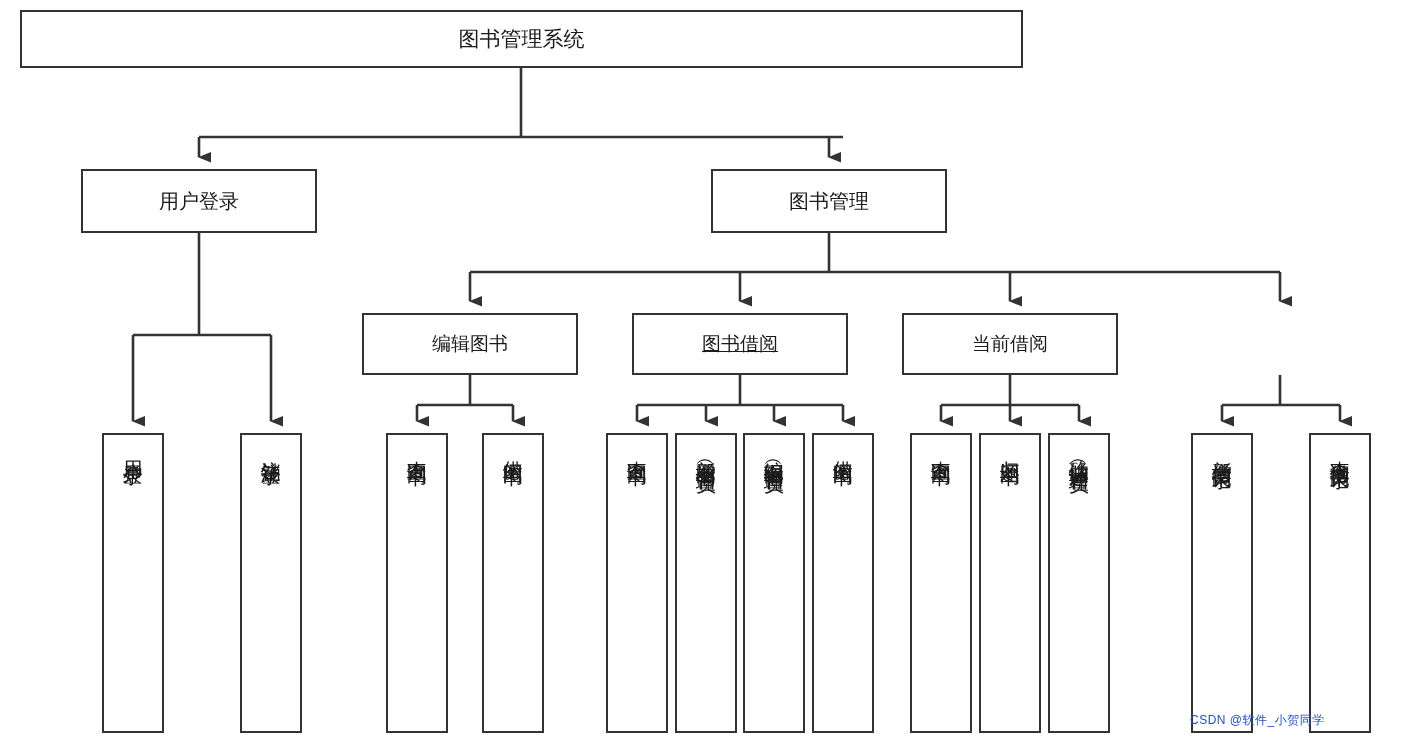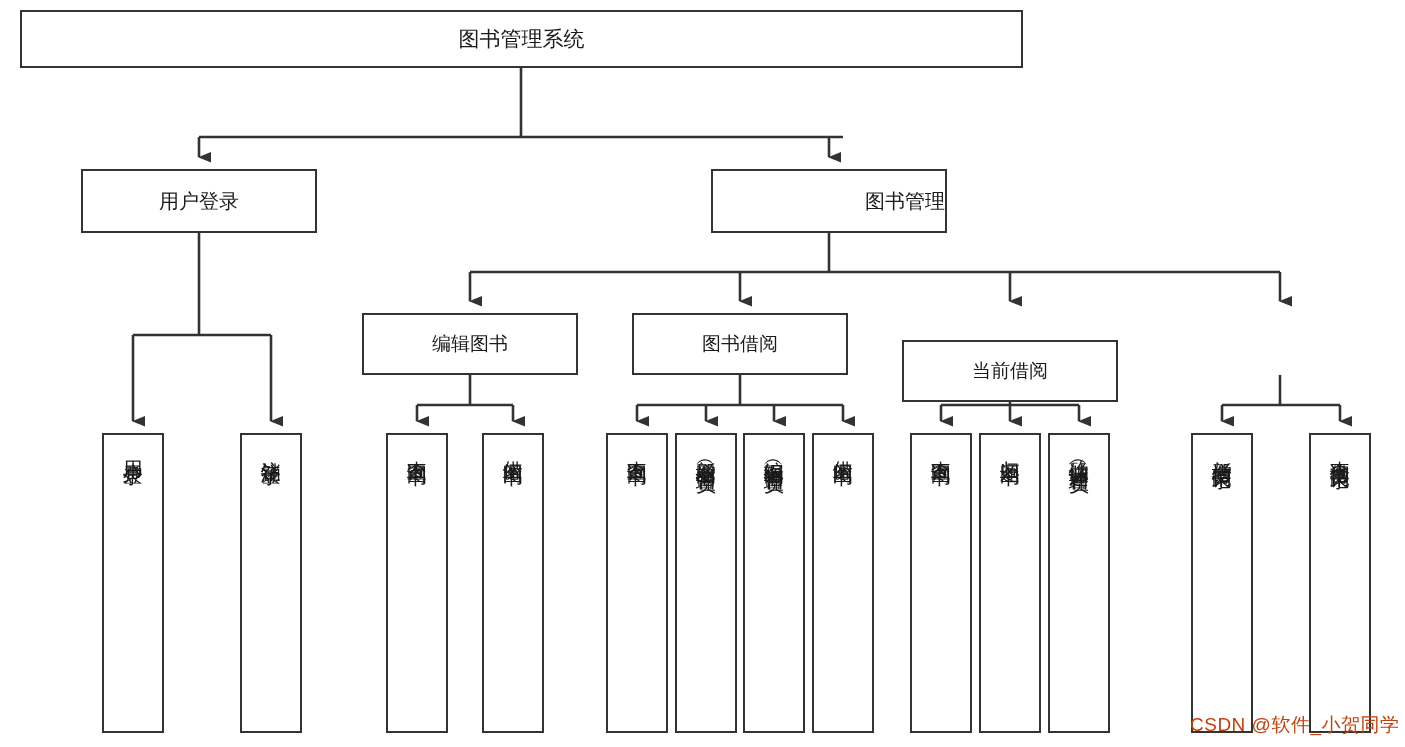--- a/index.html
+++ b/index.html
@@ -43,22 +43,22 @@
     text-orientation:upright;
     letter-spacing:2px;
     white-space:pre;
     display:block;
   }
   .node.leaf.tall .vtext{padding-top:0;}
 
   #watermark{
     position:absolute;
     left:1190px;top:712px;
-    font-size:19px;
-    color:#c2410c;
+    font-size:12px;
+    color:#1d4ed8;
     letter-spacing:.5px;
     white-space:nowrap;
     pointer-events:none;
   }
 </style>
 </head>
 <body>
 
 <div id="stage">
 
@@ -112,31 +112,31 @@
     </g>
   </svg>
 
   <div class="node root" style="left:20px;top:10px;width:1003px;height:58px;">
     <span>图书管理系统</span>
   </div>
 
   <div class="node lvl2" style="left:81px;top:169px;width:236px;height:64px;">
     <span>用户登录</span>
   </div>
-  <div class="node lvl2" style="left:711px;top:169px;width:236px;height:64px;justify-content:flex-end;">
+  <div class="node lvl2" style="left:711px;top:169px;width:236px;height:64px;">
     <span>图书管理</span>
   </div>
 
   <div class="node lvl3" style="left:362px;top:313px;width:216px;height:62px;">
     <span>编辑图书</span>
   </div>
-  <div class="node lvl3" style="left:632px;top:313px;width:216px;height:62px;">
+  <div class="node lvl3" style="left:632px;top:313px;width:216px;height:62px;text-decoration:underline;">
     <span>图书借阅</span>
   </div>
-  <div class="node lvl3" style="left:902px;top:313px;width:216px;height:62px;margin-top:27px;">
+  <div class="node lvl3" style="left:902px;top:313px;width:216px;height:62px;">
     <span>当前借阅</span>
   </div>
 
   <div class="node leaf" style="left:102px;top:433px;width:62px;height:300px;">
     <span class="vtext">用户登录</span>
   </div>
   <div class="node leaf" style="left:240px;top:433px;width:62px;height:300px;">
     <span class="vtext">注销登录</span>
   </div>
 

